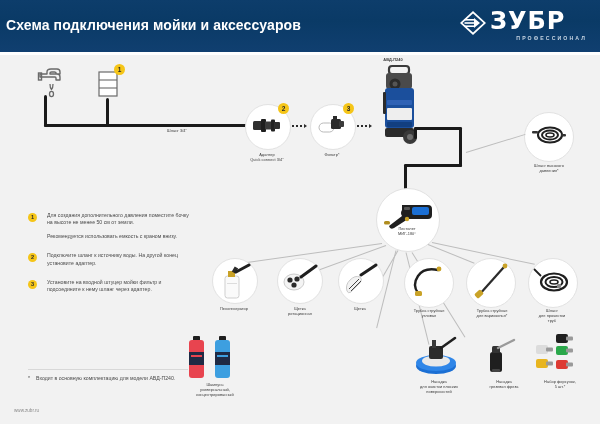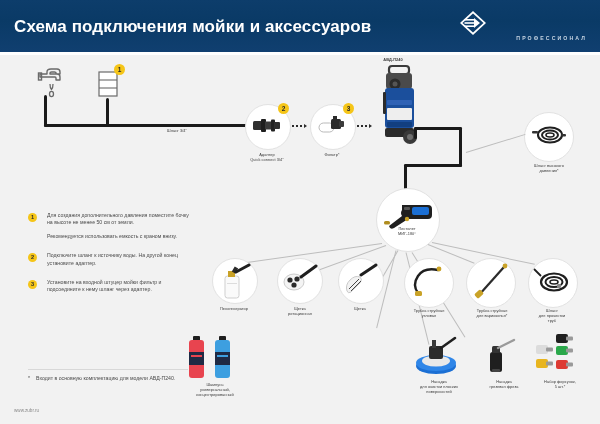--- a/index.html
+++ b/index.html
@@ -11,22 +11,22 @@
     position:relative;
   }
   .page{position:relative;width:600px;height:424px;background:#f2f2f2;}
 
   
   .header{
     position:absolute;left:0;top:0;width:600px;height:52px;
     background:linear-gradient(180deg,#0d3d6b 0%,#0a3a66 40%,#103f70 100%);
   }
   .header-title{
-    position:absolute;left:14px;top:17px;
-    color:#ffffff;font-size:17px;font-weight:bold;letter-spacing:0.1px;
+    position:absolute;left:6px;top:17px;
+    color:#ffffff;font-size:14px;font-weight:bold;letter-spacing:0.1px;
   }
   .logo{position:absolute;right:12px;top:8px;width:128px;height:36px;}
   .logo-mark{position:absolute;left:0;top:3px;width:26px;height:24px;}
   .logo-word{
     position:absolute;left:30px;top:0px;
     color:#ffffff;font-size:24px;font-weight:bold;letter-spacing:1px;
     line-height:26px;font-family:"DejaVu Sans",sans-serif;
   }
   .logo-sub{
     position:absolute;right:1px;top:27px;
@@ -83,20 +83,21 @@
 
     <div class="logo">
       <svg class="logo-mark" viewBox="0 0 26 24">
         <polygon points="13,0 26,12 13,24 0,12" fill="#ffffff"></polygon>
         <polygon points="13,2.5 23.5,12 13,21.5 2.5,12" fill="#0d3d6b"></polygon>
         <rect x="4.5" y="8" width="10" height="1.6" fill="#ffffff"></rect>
         <rect x="4.5" y="11.2" width="13" height="1.6" fill="#ffffff"></rect>
         <rect x="4.5" y="14.4" width="10" height="1.6" fill="#ffffff"></rect>
         <polygon points="14,7 20,12 14,17" fill="#ffffff"></polygon>
       </svg>
+      <div class="logo-word">ЗУБР</div>
       <div class="logo-sub">ПРОФЕССИОНАЛ</div>
     </div>
   </div>
   <div class="header-rule"></div>
 
   <svg style="position:absolute;left:36px;top:68px;" width="32" height="30" viewBox="0 0 32 30">
     <path d="M4 6 h7 v-2 q0 -3 4 -3 h6 q3 0 3 3 v2 h-4 v-1 q0 -1 -1.5 -1 h-3 q-1.5 0 -1.5 1 v1 h7 q3 0 3 3 v3 h-4 v-2 q0 -1 -1 -1 h-15 z" fill="none" stroke="#6a6a6a" stroke-width="1.4" stroke-linejoin="round"></path>
     <rect x="2.5" y="5" width="3" height="7" fill="none" stroke="#6a6a6a" stroke-width="1.4"></rect>
     <path d="M17 16 q0 4 -1.5 5.5 q-1.5 -1.5 -1.5 -5.5" fill="none" stroke="#6a6a6a" stroke-width="1.3"></path>
     <ellipse cx="15.5" cy="26" rx="2" ry="2.6" fill="none" stroke="#6a6a6a" stroke-width="1.3"></ellipse>

